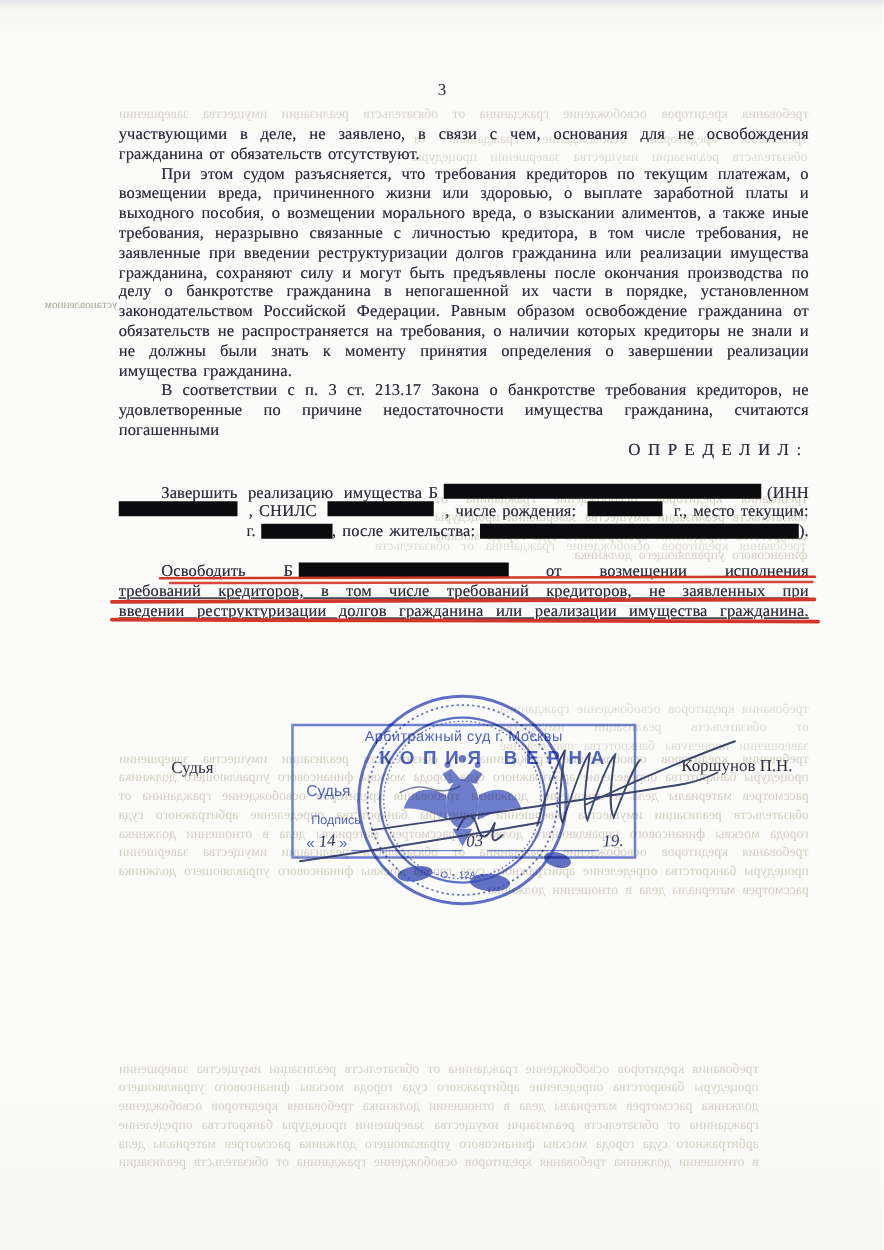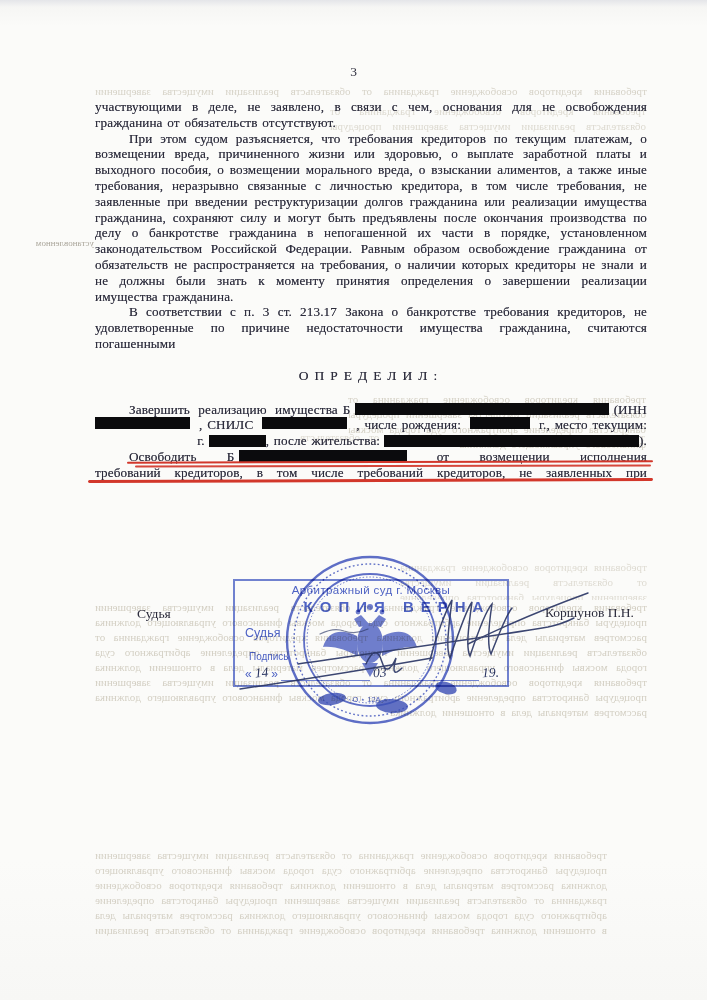--- a/index.html
+++ b/index.html
@@ -19,39 +19,39 @@
   .bb7{left:95px;top:600px;width:552px;height:196px;opacity:.42;}
   .bb8{left:95px;top:848px;width:512px;height:88px;opacity:.4;}
   
   .pagenum{position:absolute;z-index:2;top:64px;left:0;width:100%;text-align:center;
     font-size:13.5px;}
   .doc{position:absolute;z-index:3;left:95px;top:99px;width:552px;
     font-size:13.2px;line-height:15.8px;text-align:justify;
     letter-spacing:.1px;word-spacing:1.4px;text-shadow:0 0 .3px rgba(44,44,60,.6);}
   .doc p{margin:0;}
   .ind{text-indent:34px;}
-  .heading{margin:16px 0 18px;text-align:center;text-indent:0;letter-spacing:6px;font-size:13.5px;}
+  .heading{margin:0 0 18px;text-align:right;text-indent:0;letter-spacing:6px;font-size:13.5px;}
   .opline{position:relative;height:15.8px;line-height:15.8px;text-align:right;white-space:nowrap;}
   .flexline{display:flex;justify-content:space-between;align-items:baseline;}
   .redact{display:inline-block;height:12px;background:#0b0b0d;vertical-align:-1.5px;}
   .w254{width:254px}.w95{width:95px}.w85{width:85px}.w60{width:60px}
   .w57{width:57px}.w255{width:255px}.w168{width:168px}
   .gap{margin-left:4px;}
-  .jlast{text-align:justify;text-align-last:justify;white-space:normal;}
+  .jlast{text-align:justify;text-align-last:justify;white-space:normal;text-decoration:underline;}
   .pad34{padding-left:34px;}
   
   .red1::before{content:"";position:absolute;left:32px;right:-6px;bottom:2px;height:2px;
     background:#d2372b;transform:rotate(-.15deg);border-radius:2px;}
   .red1::after{content:"";position:absolute;left:40px;right:-4px;bottom:-2px;height:1.8px;
     background:rgba(210,55,43,.92);transform:rotate(-.1deg);border-radius:2px;}
   .red2::after{content:"";position:absolute;left:-7px;right:-6px;bottom:-1px;height:2.6px;
     background:#d2372b;transform:rotate(-.2deg);border-radius:2px;}
   .red3::after{content:"";position:absolute;left:-7px;right:-9px;bottom:-1px;height:2.8px;
     background:#d2372b;transform:rotate(.15deg);border-radius:2px;}
-  .opspace{margin-top:0;gap:20px;}
+  .opspace{margin-top:16px;gap:20px;}
   .finalspace{margin-top:7px;}
   
   .judge-label{position:absolute;z-index:4;left:137px;top:606px;font-size:13.5px;}
   .judge-name{position:absolute;z-index:4;left:517px;top:605px;font-size:13.5px;margin-left:28px;}
   
   .stamp{position:absolute;z-index:5;left:233px;top:579px;width:272px;height:104px;
     border:2px solid rgba(79,100,201,.8);color:#4f64c9;
     font-family:"Liberation Sans",sans-serif;mix-blend-mode:multiply;}
   .st-court{position:absolute;top:3px;left:0;right:0;text-align:center;font-size:11.5px;letter-spacing:.4px;}
   .st-copy{position:absolute;top:17px;left:16px;right:0;text-align:center;font-size:15px;font-weight:bold;letter-spacing:7px;padding-left:36px;}
@@ -107,20 +107,21 @@
     </div>
 
     <div class="opline flexline pad34 red1 opspace">
       <span>Освободить</span>
       <span><span>Б</span><span class="redact w168 gap"></span></span>
       <span>от</span>
       <span>возмещении</span>
       <span>исполнения</span>
     </div>
     <div class="opline jlast red2">требований кредиторов, в том числе требований кредиторов, не заявленных при</div>
+    <div class="opline jlast red3">введении реструктуризации долгов гражданина или реализации имущества гражданина.</div>
 
   </div>
 
   <span class="judge-label">Судья</span>
   <span class="judge-name">Коршунов П.Н.</span>
 
   <div class="stamp">
     <div class="st-court">Арбитражный суд г. Москвы</div>
     <div class="st-copy">КОПИЯ ВЕРНА</div>
     <div class="st-judge">Судья</div>

